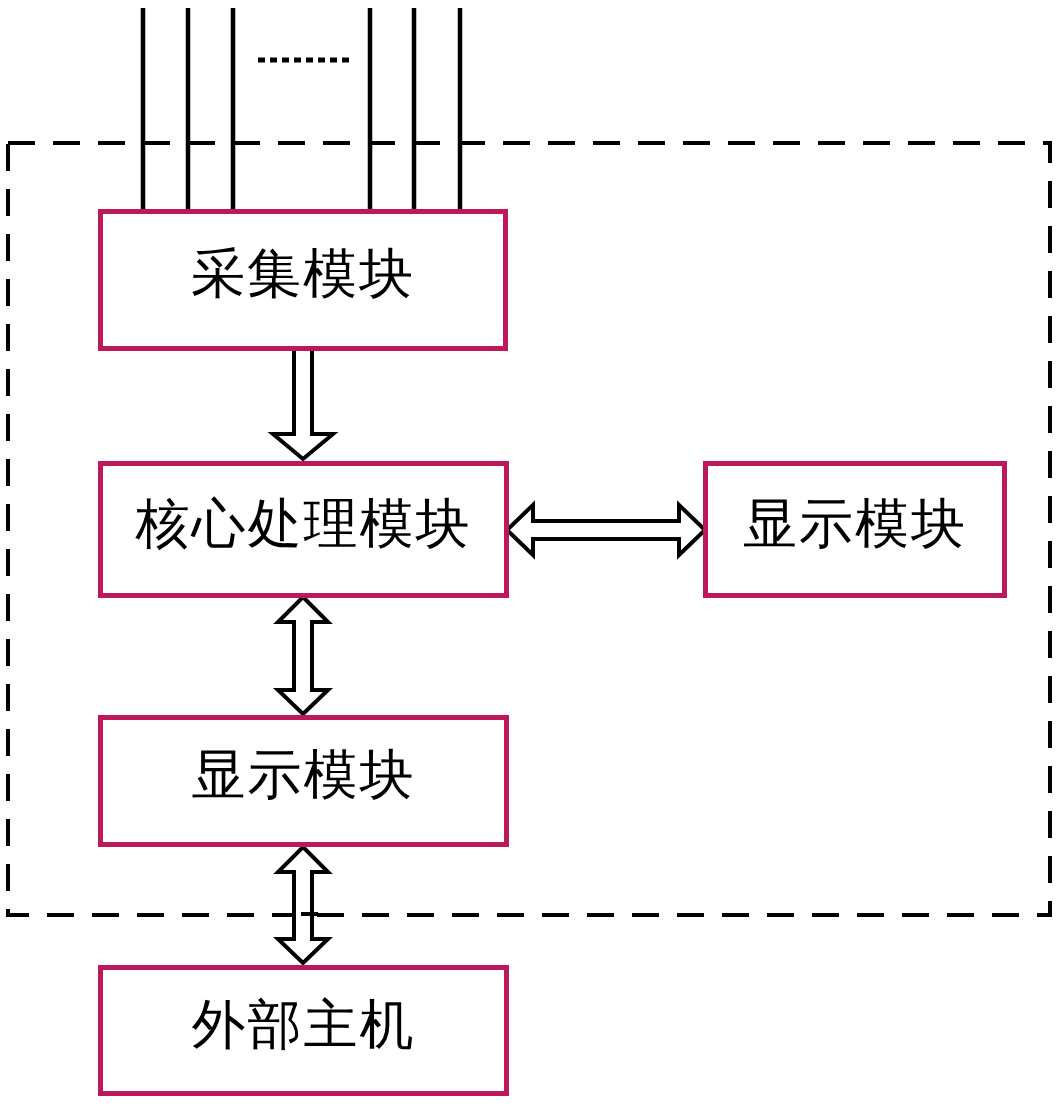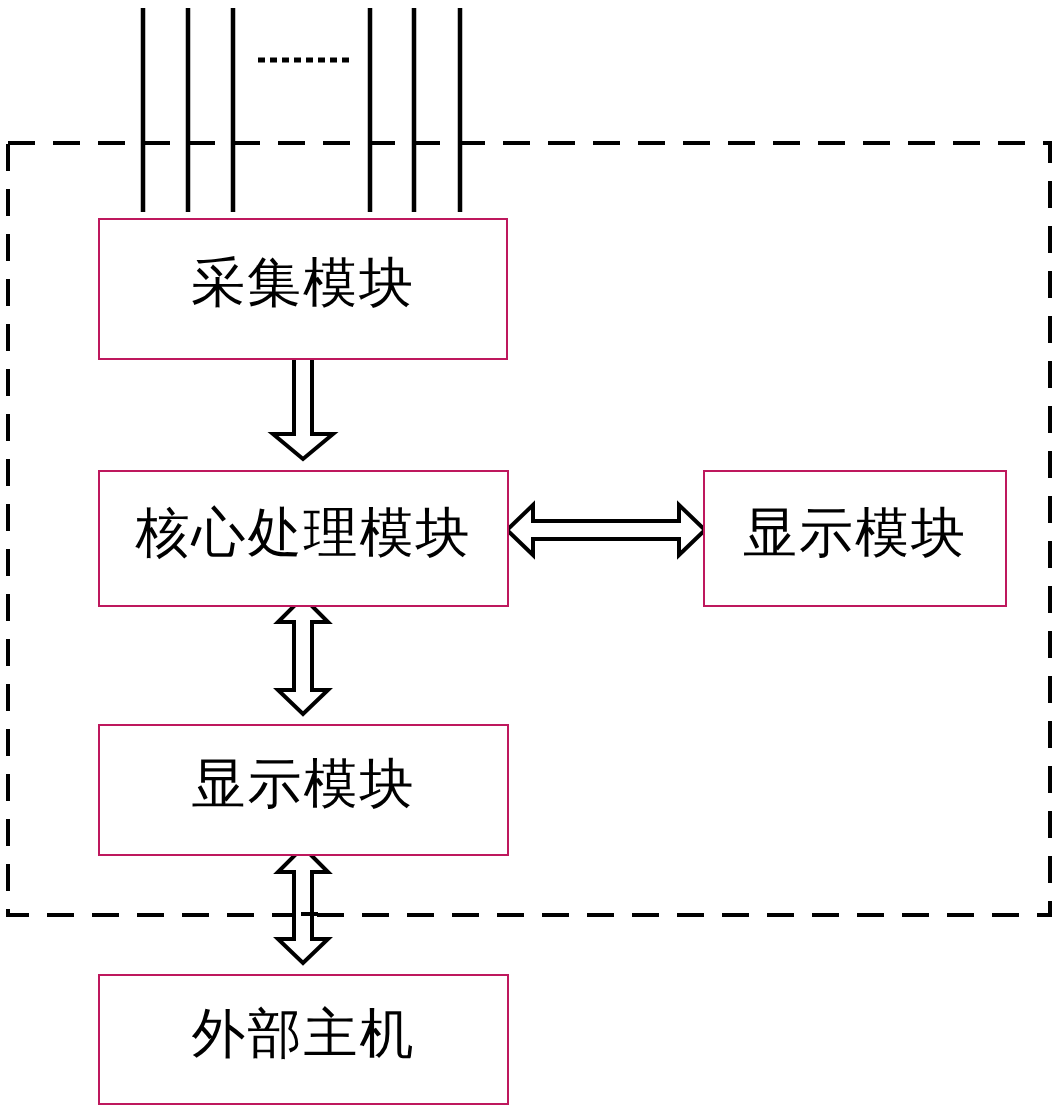--- a/index.html
+++ b/index.html
@@ -18,26 +18,25 @@
   .layer {
     position: absolute;
     left: 0;
     top: 0;
     width: 1064px;
     height: 1111px;
   }
   .node {
     position: absolute;
     box-sizing: border-box;
-    border: 2px solid #be185d;
+    border: 5px solid #be185d;
     background: #ffffff;
     display: flex;
     align-items: center;
     justify-content: center;
-    margin-top: 9px;
   }
   .node .label {
     font-size: 54px;
     color: #000000;
     line-height: 1;
     white-space: nowrap;
     letter-spacing: 2px;
     transform: translateY(-6px);
   }
   .node-collection { left: 98px;  top: 209px; width: 410px; height: 142px; }

